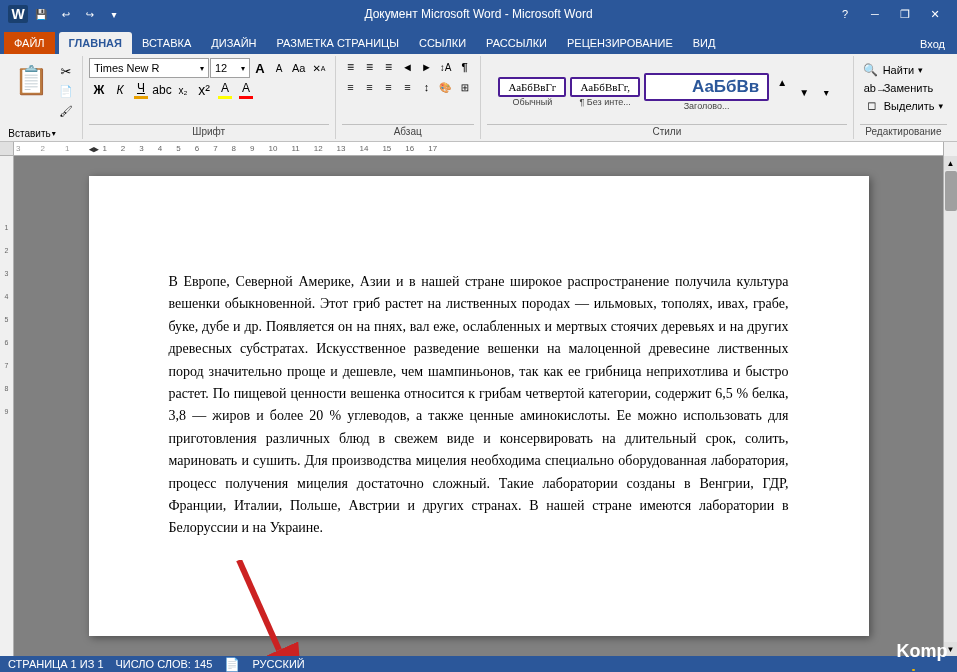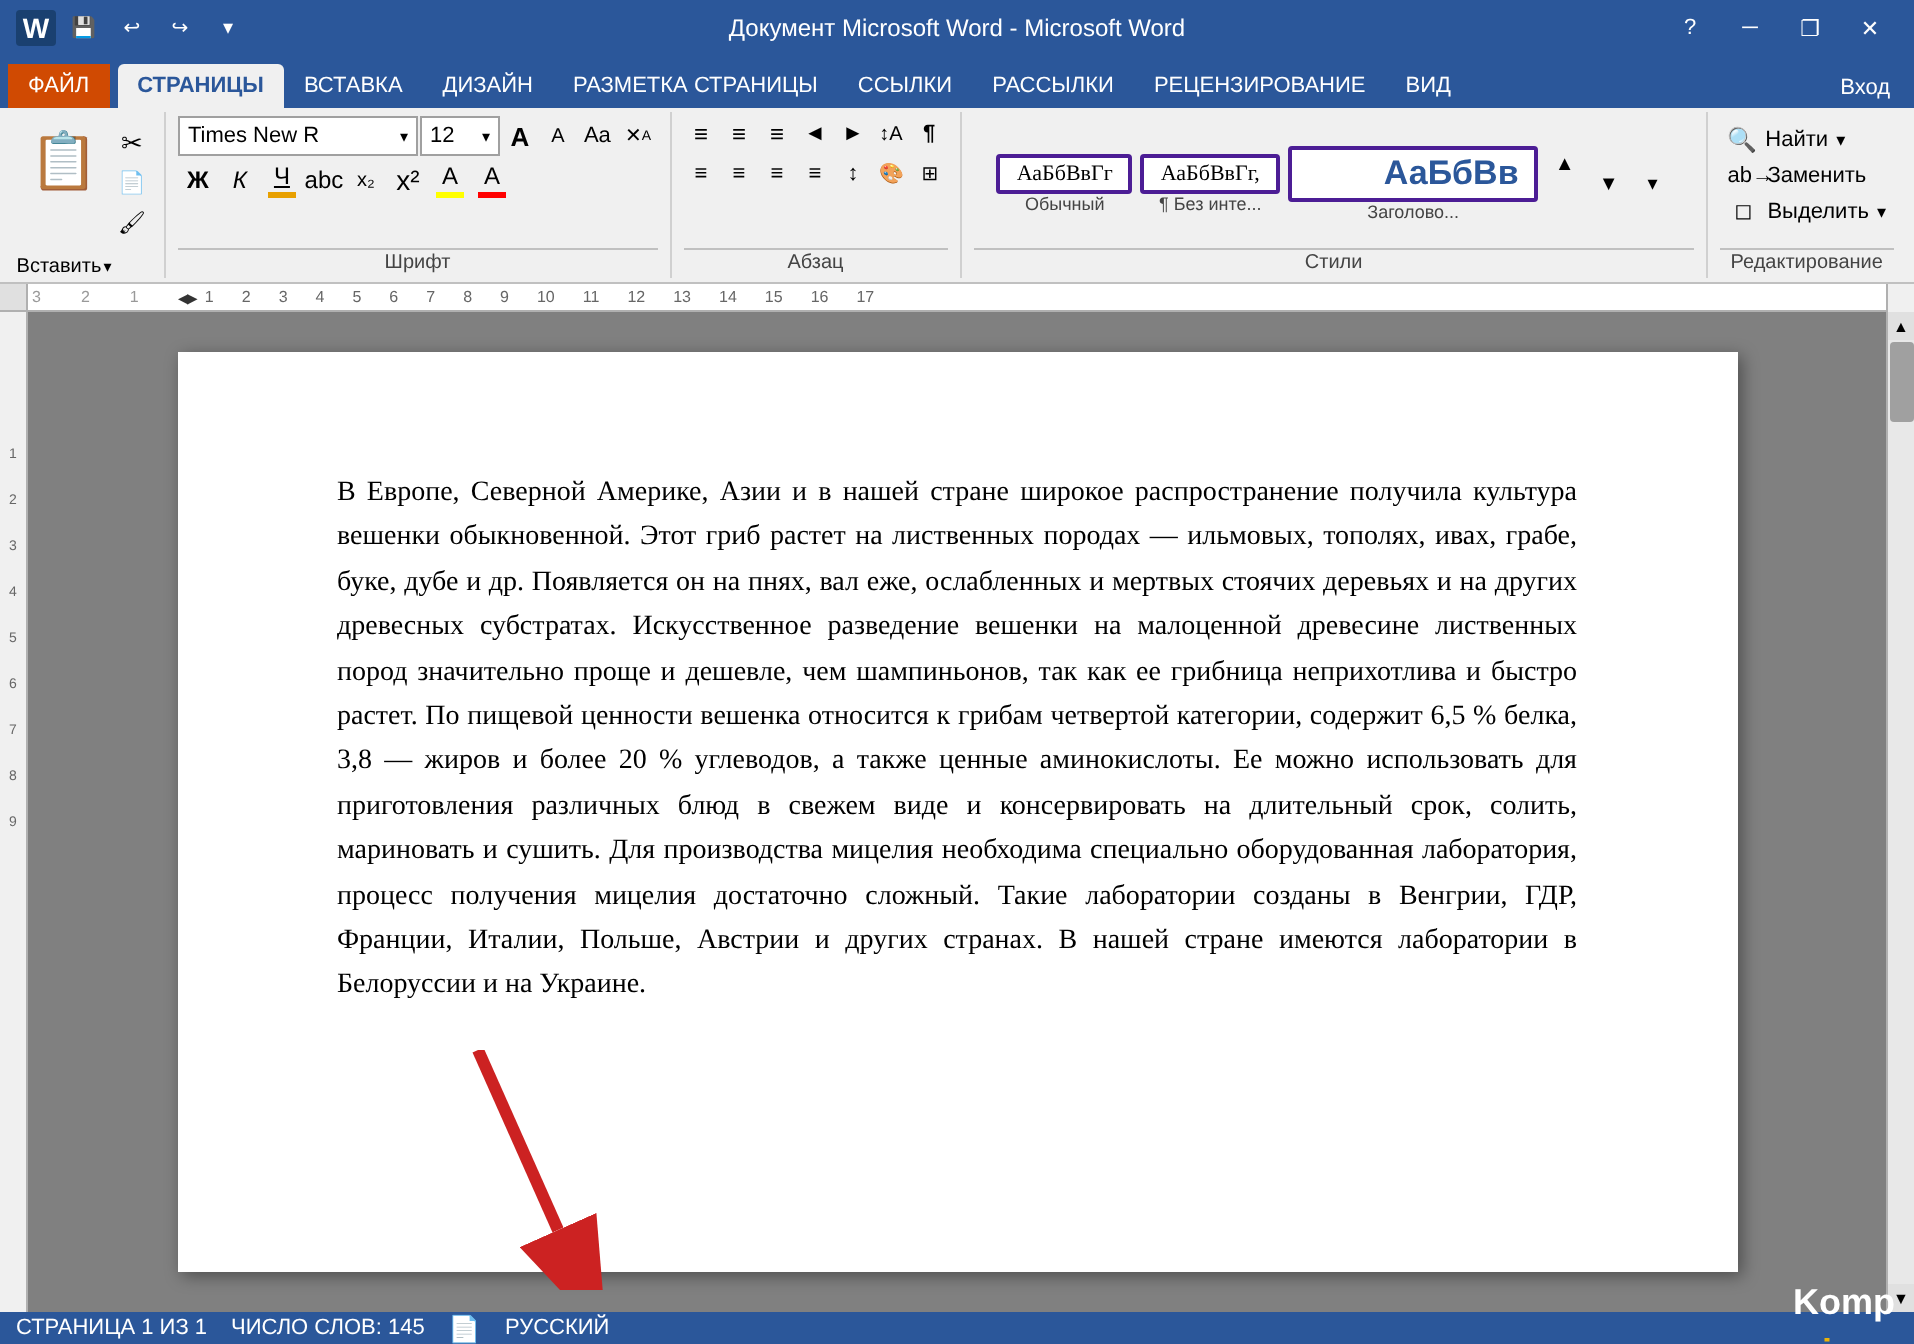--- a/index.html
+++ b/index.html
@@ -173,20 +173,21 @@
       padding: 60px 80px;
       box-shadow: 2px 2px 8px rgba(0,0,0,0.4);
       position: relative;
     }
     .doc-text {
       font-family: 'Times New Roman', Times, serif;
       font-size: 14px;
       line-height: 1.6;
       text-align: justify;
       color: #000;
+      margin-top: 35px;
     }
 
     
     .status-bar {
       background: #2b579a;
       color: white;
       height: 16px;
       display: flex;
       align-items: center;
       padding: 0 8px;
@@ -256,21 +257,21 @@
     <div class="title-bar-right">
       <div class="title-btn">?</div>
       <div class="title-btn">─</div>
       <div class="title-btn">❐</div>
       <div class="title-btn close">✕</div>
     </div>
   </div>
 
   <div class="ribbon-tabs">
     <div class="ribbon-tab file">ФАЙЛ</div>
-    <div class="ribbon-tab active">СТРАНИЦЫ</div>
+    <div class="ribbon-tab active">ГЛАВНАЯ</div>
     <div class="ribbon-tab">ВСТАВКА</div>
     <div class="ribbon-tab">ДИЗАЙН</div>
     <div class="ribbon-tab">РАЗМЕТКА СТРАНИЦЫ</div>
     <div class="ribbon-tab">ССЫЛКИ</div>
     <div class="ribbon-tab">РАССЫЛКИ</div>
     <div class="ribbon-tab">РЕЦЕНЗИРОВАНИЕ</div>
     <div class="ribbon-tab">ВИД</div>
     <div style="margin-left:auto; color:white; font-size:11px; padding:4px 8px; cursor:pointer;">Вход</div>
   </div>
 

